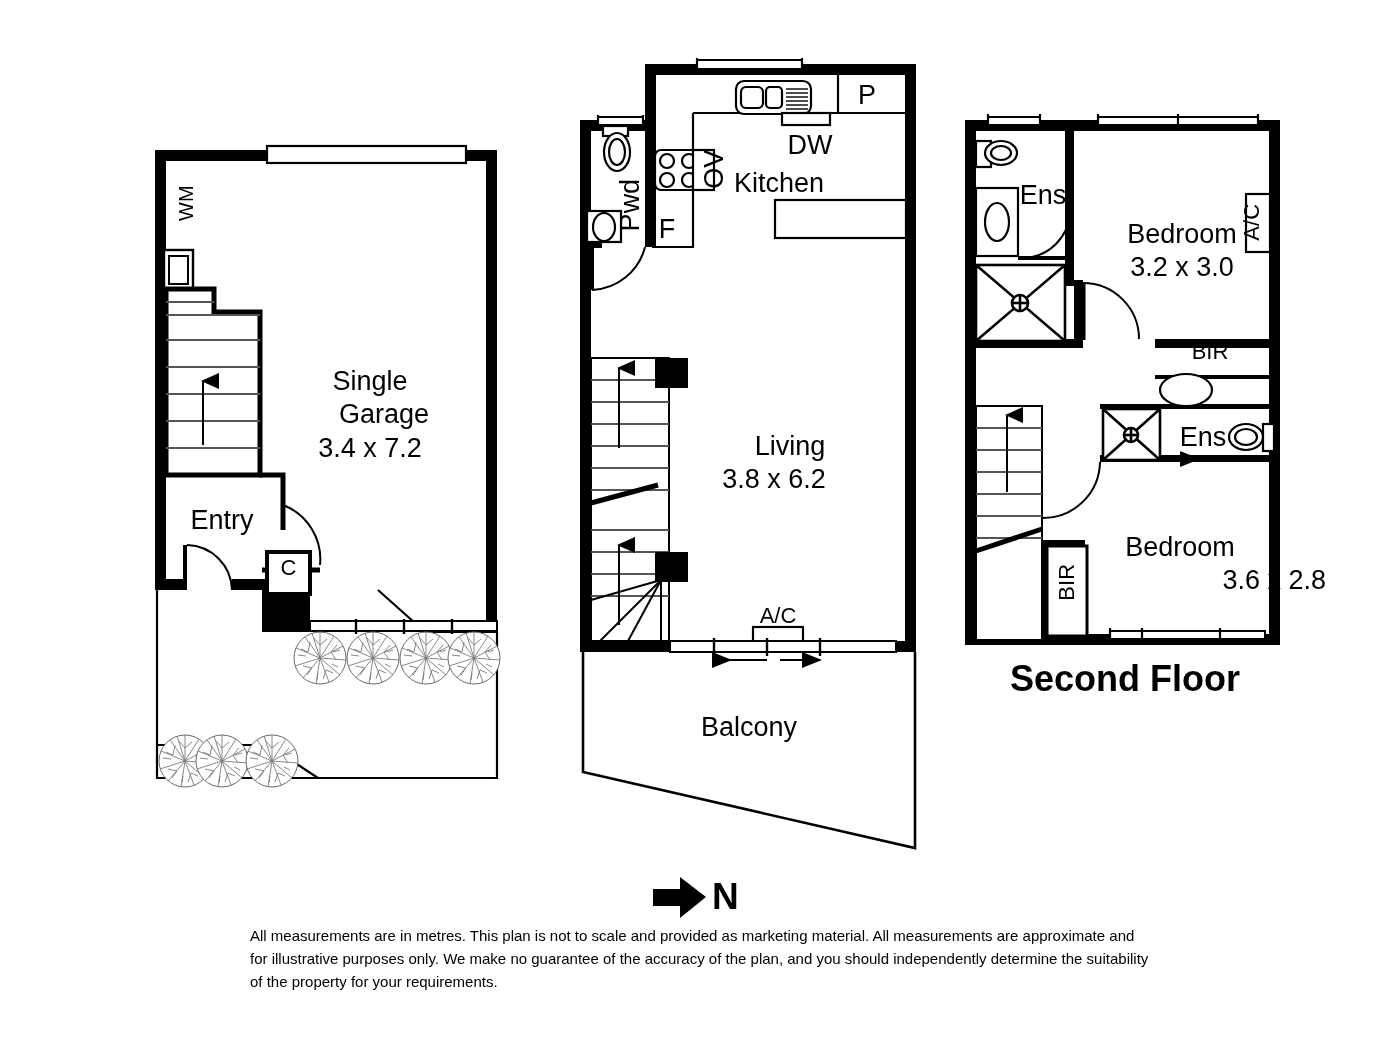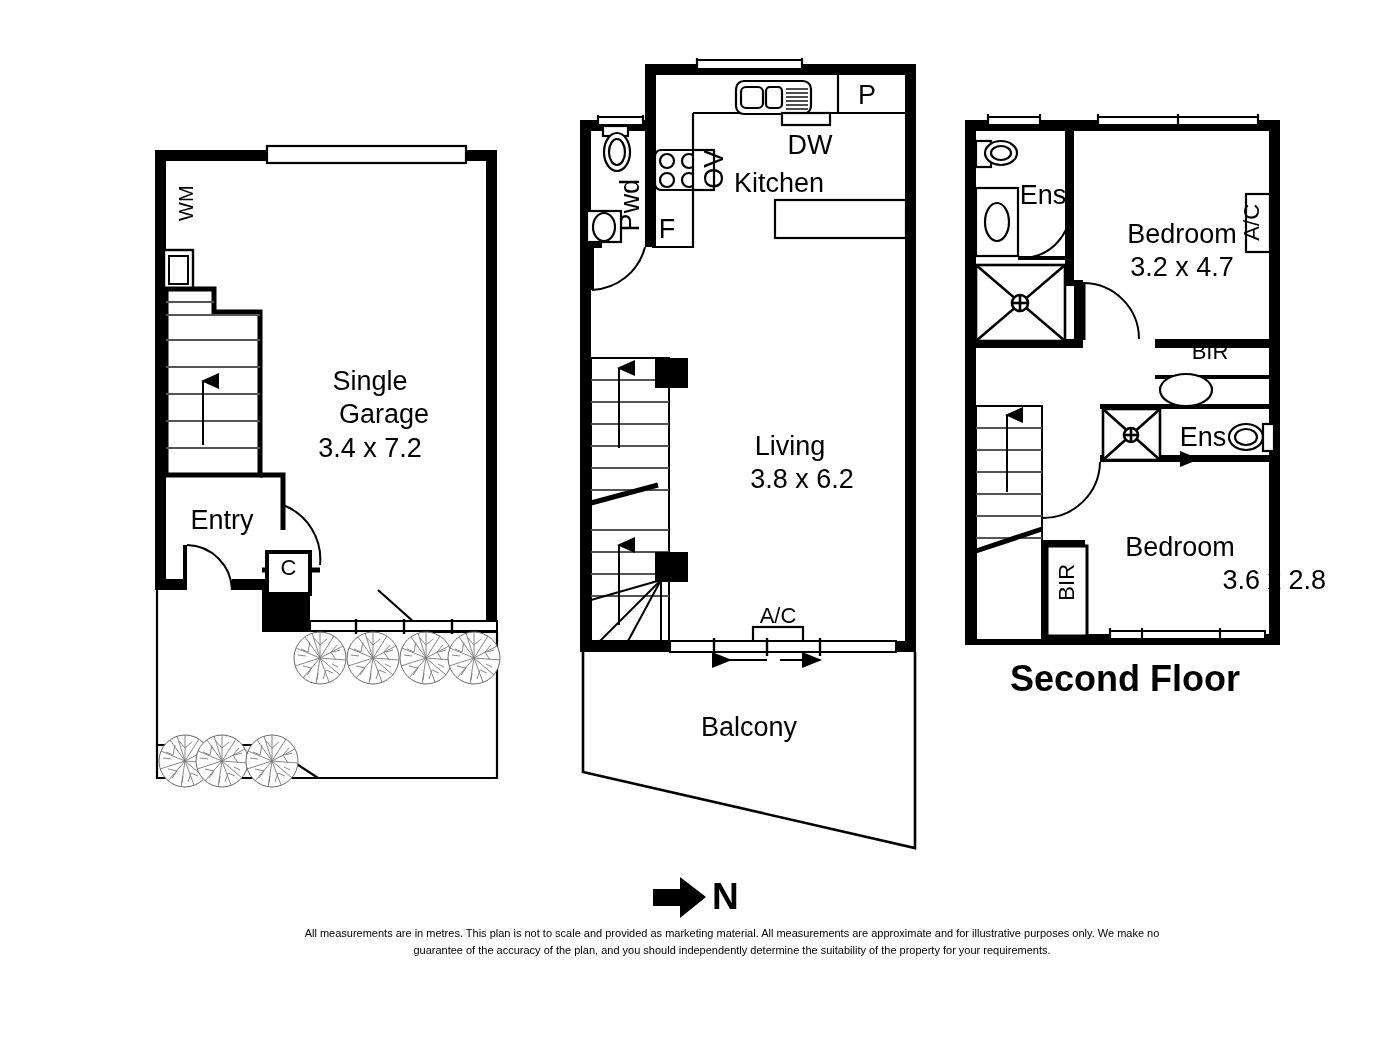--- a/index.html
+++ b/index.html
@@ -52,26 +52,24 @@
   }
   .rot90 {
     transform: rotate(-90deg);
     transform-origin: center center;
   }
   .disclaimer {
     position: absolute;
     left: 250px;
     top: 925px;
     width: 900px;
-    text-align: center;
-    font-size: 11px;
+    font-size: 15px;
     line-height: 1.52;
     font-family: "Liberation Sans", sans-serif;
     color: #000;
-    margin-left: 32px;
   }
   .northlabel {
     position: absolute;
     font-size: 37px;
     font-weight: 700;
   }
 </style>
 </head>
 <body>
 
@@ -492,31 +490,31 @@
 
   <div class="lbl room" style="left:852px; top:80px; width:30px;">P</div>
 
   <div class="lbl room" style="left:786px; top:130px; width:48px;">DW</div>
 
   <div class="lbl room rot90" style="left:694px; top:154px; width:40px;">OV</div>
 
   <div class="lbl room" style="left:655px; top:214px; width:24px;">F</div>
 
   <div class="lbl room" style="left:700px; top:431px; width:180px;">Living</div>
-  <div class="lbl room" style="left:712px; top:464px; width:180px;">3.8 x 6.2</div>
+  <div class="lbl room" style="left:684px; top:464px; width:180px;">3.8 x 6.2</div>
 
   <div class="lbl small" style="left:748px; top:604px; width:60px;">A/C</div>
 
   <div class="lbl room" style="left:668px; top:712px; width:162px;">Balcony</div>
 
 
   <div class="lbl room" style="left:1008px; top:180px; width:70px;">Ens</div>
 
   <div class="lbl room" style="left:1097px; top:219px; width:170px;">Bedroom</div>
-  <div class="lbl room" style="left:1097px; top:252px; width:170px;">3.2 x 4.7</div>
+  <div class="lbl room" style="left:1097px; top:252px; width:170px;">3.2 x 3.0</div>
 
   <div class="lbl small rot90" style="left:1221px; top:210px; width:62px;">A/C</div>
 
   <div class="lbl small" style="left:1175px; top:340px; width:70px;">BIR</div>
 
   <div class="lbl room" style="left:1168px; top:422px; width:70px;">Ens</div>
 
   <div class="lbl room" style="left:1095px; top:532px; width:170px;">Bedroom</div>
   <div class="lbl room" style="left:1156px; top:565px; width:170px;text-align:right;">3.6 x 2.8</div>
 

